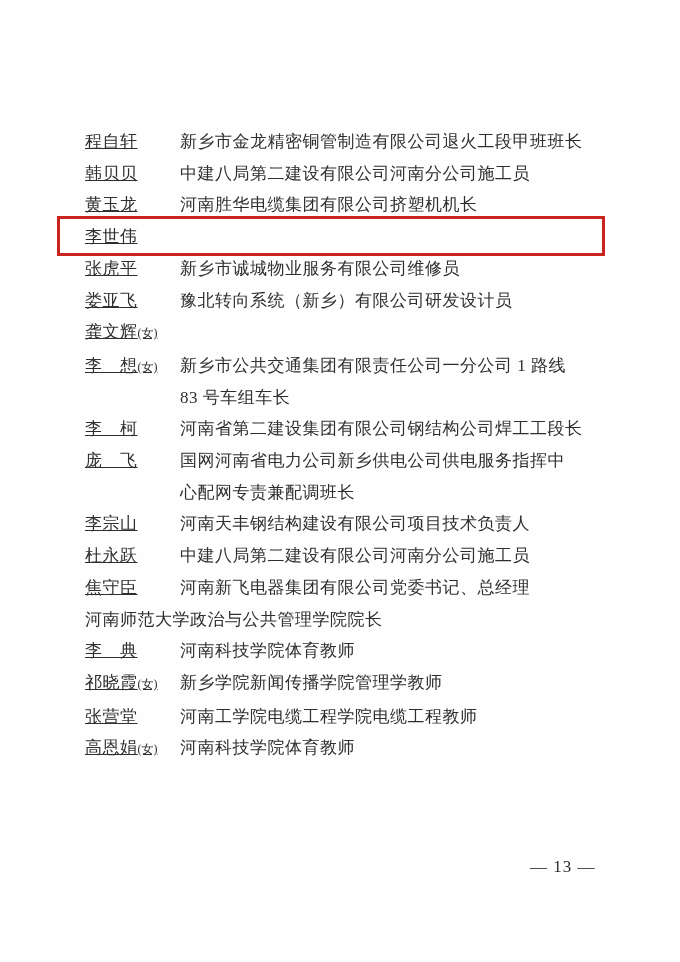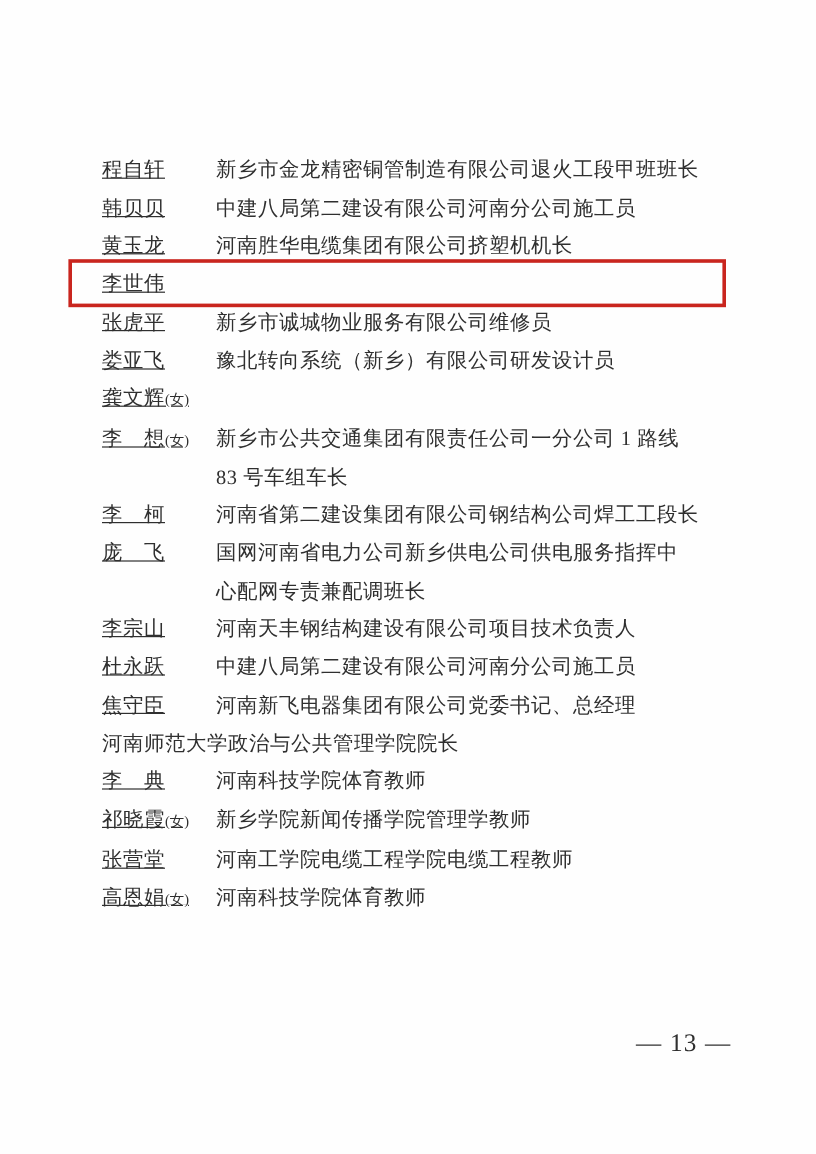--- a/index.html
+++ b/index.html
@@ -57,21 +57,21 @@
     right: -8px;
     top: -5px;
     bottom: -3px;
     border: 3px solid var(--highlight-color, #c9251e);
     pointer-events: none;
   }
   .page-number {
     position: absolute;
     left: 530px;
     top: 857px;
-    font-size: 21px;
+    font-size: 17px;
     letter-spacing: 1px;
     white-space: nowrap;
   }
 </style>
 </head>
 <body>
 
 <div class="page">
   <div class="roster" id="roster">
       <div class="row">

